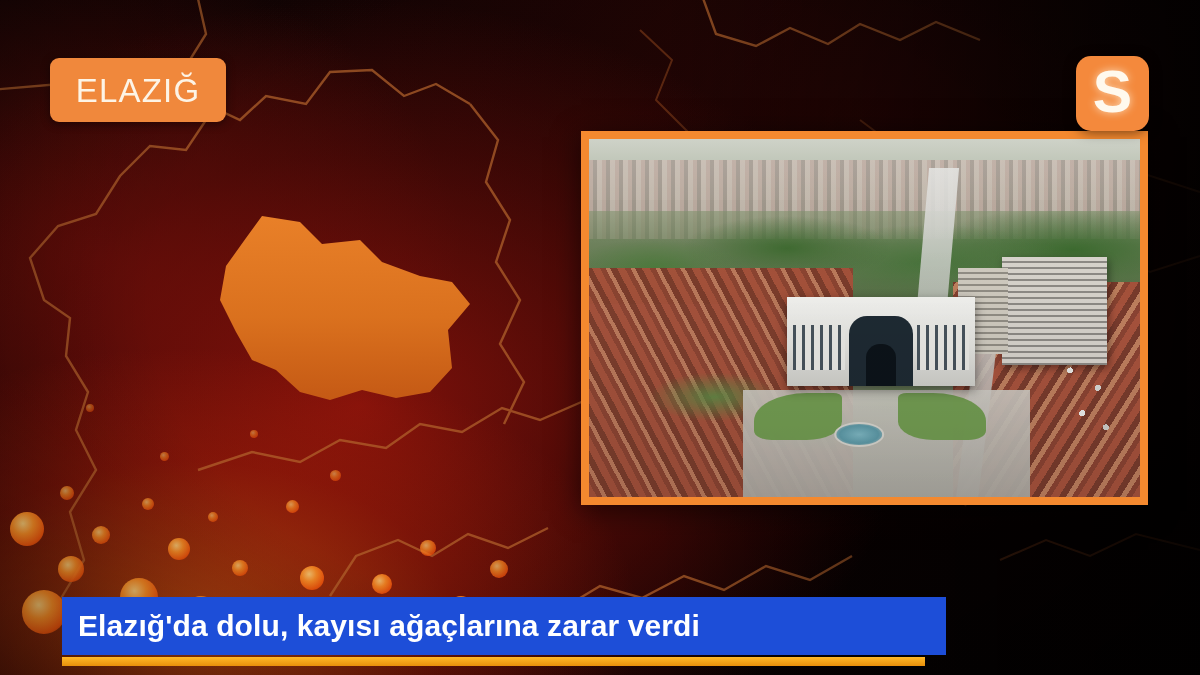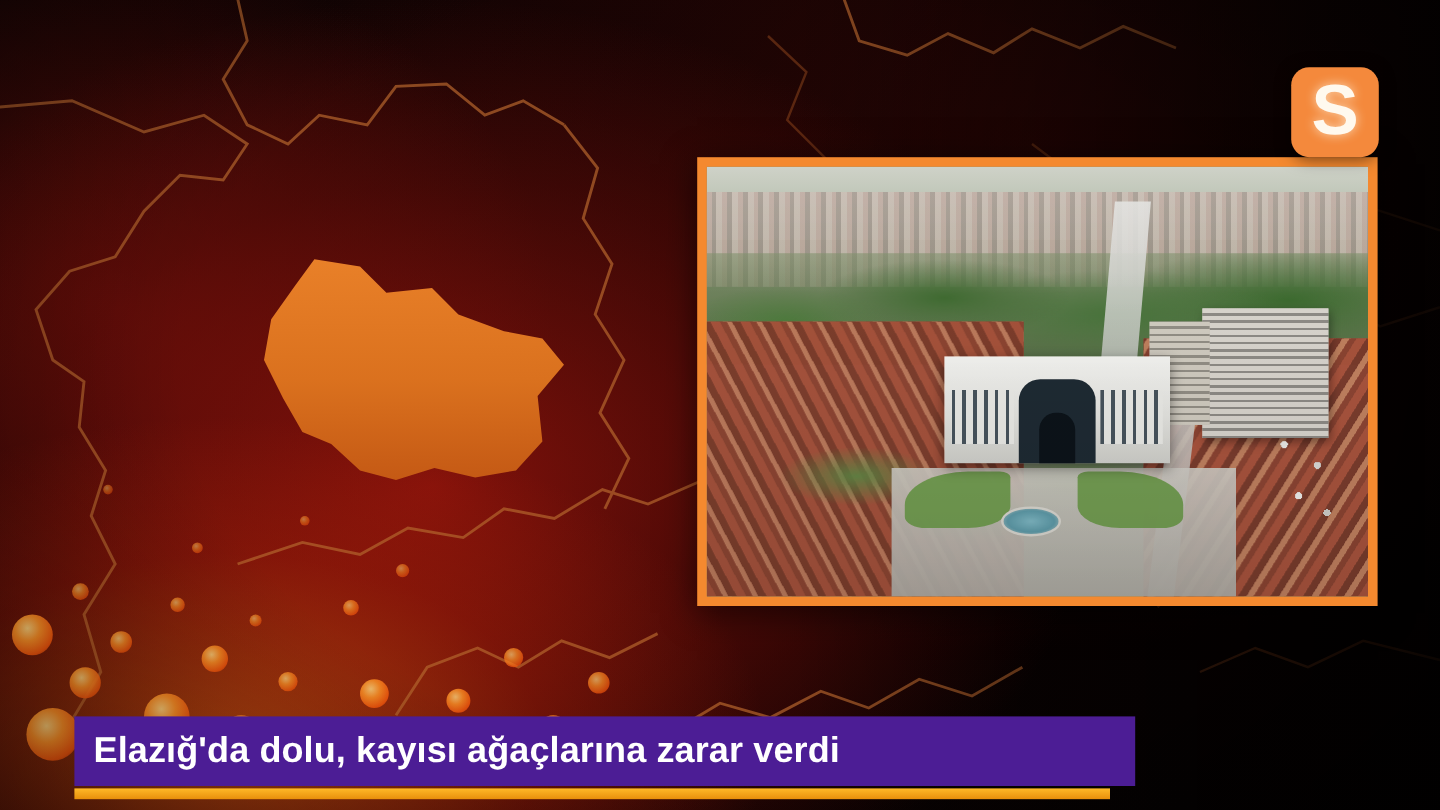--- a/index.html
+++ b/index.html
@@ -167,21 +167,21 @@
       radial-gradient(circle 3px at 38% 66%, #eeeeec 0 100%, transparent 100%),
       radial-gradient(circle 3px at 74% 84%, #cfcfcb 0 100%, transparent 100%); }
   .photo-grade{ position:absolute; inset:0;
     background:linear-gradient(to bottom, rgba(255,255,255,.10) 0%, rgba(0,0,0,0) 30%, rgba(0,0,0,.10) 100%); }
 
   
   #caption-bar{
     position:absolute;
     left:62px; top:597px;
     width:884px; height:58px;
-    background:#4c1d95;
+    background:#1d4ed8;
     z-index:7;
     display:flex; align-items:center;
   }
   #caption-text{
     color:#ffffff;
     font-size:30px;
     font-weight:700;
     letter-spacing:.1px;
     white-space:nowrap;
     padding-left:16px;
@@ -262,20 +262,23 @@
     <div class="bokeh" style="left:490px; top:560px; width:18px; height:18px; opacity:.7;"></div>
     <div class="bokeh" style="left:514px; top:612px; width:22px; height:22px; opacity:.74;"></div>
     <div class="bokeh" style="left:160px; top:452px; width:9px;  height:9px;  opacity:.55;"></div>
     <div class="bokeh" style="left:250px; top:430px; width:8px;  height:8px;  opacity:.5;"></div>
     <div class="bokeh" style="left:86px;  top:404px; width:8px;  height:8px;  opacity:.5;"></div>
     <div class="bokeh" style="left:330px; top:470px; width:11px; height:11px; opacity:.55;"></div>
   </div>
 
   <div class="vignette"></div>
 
+  <div id="city-badge">
+    <span class="txt">ELAZIĞ</span>
+  </div>
 
   <div id="photo-frame">
     <div id="photo">
       <div class="sky-haze"></div>
       <div class="far-city"></div>
       <div class="mid-green"></div>
       <div class="roofs-left"></div>
       <div class="roofs-right"></div>
       <div class="avenue"></div>
       <div class="avenue2"></div>

